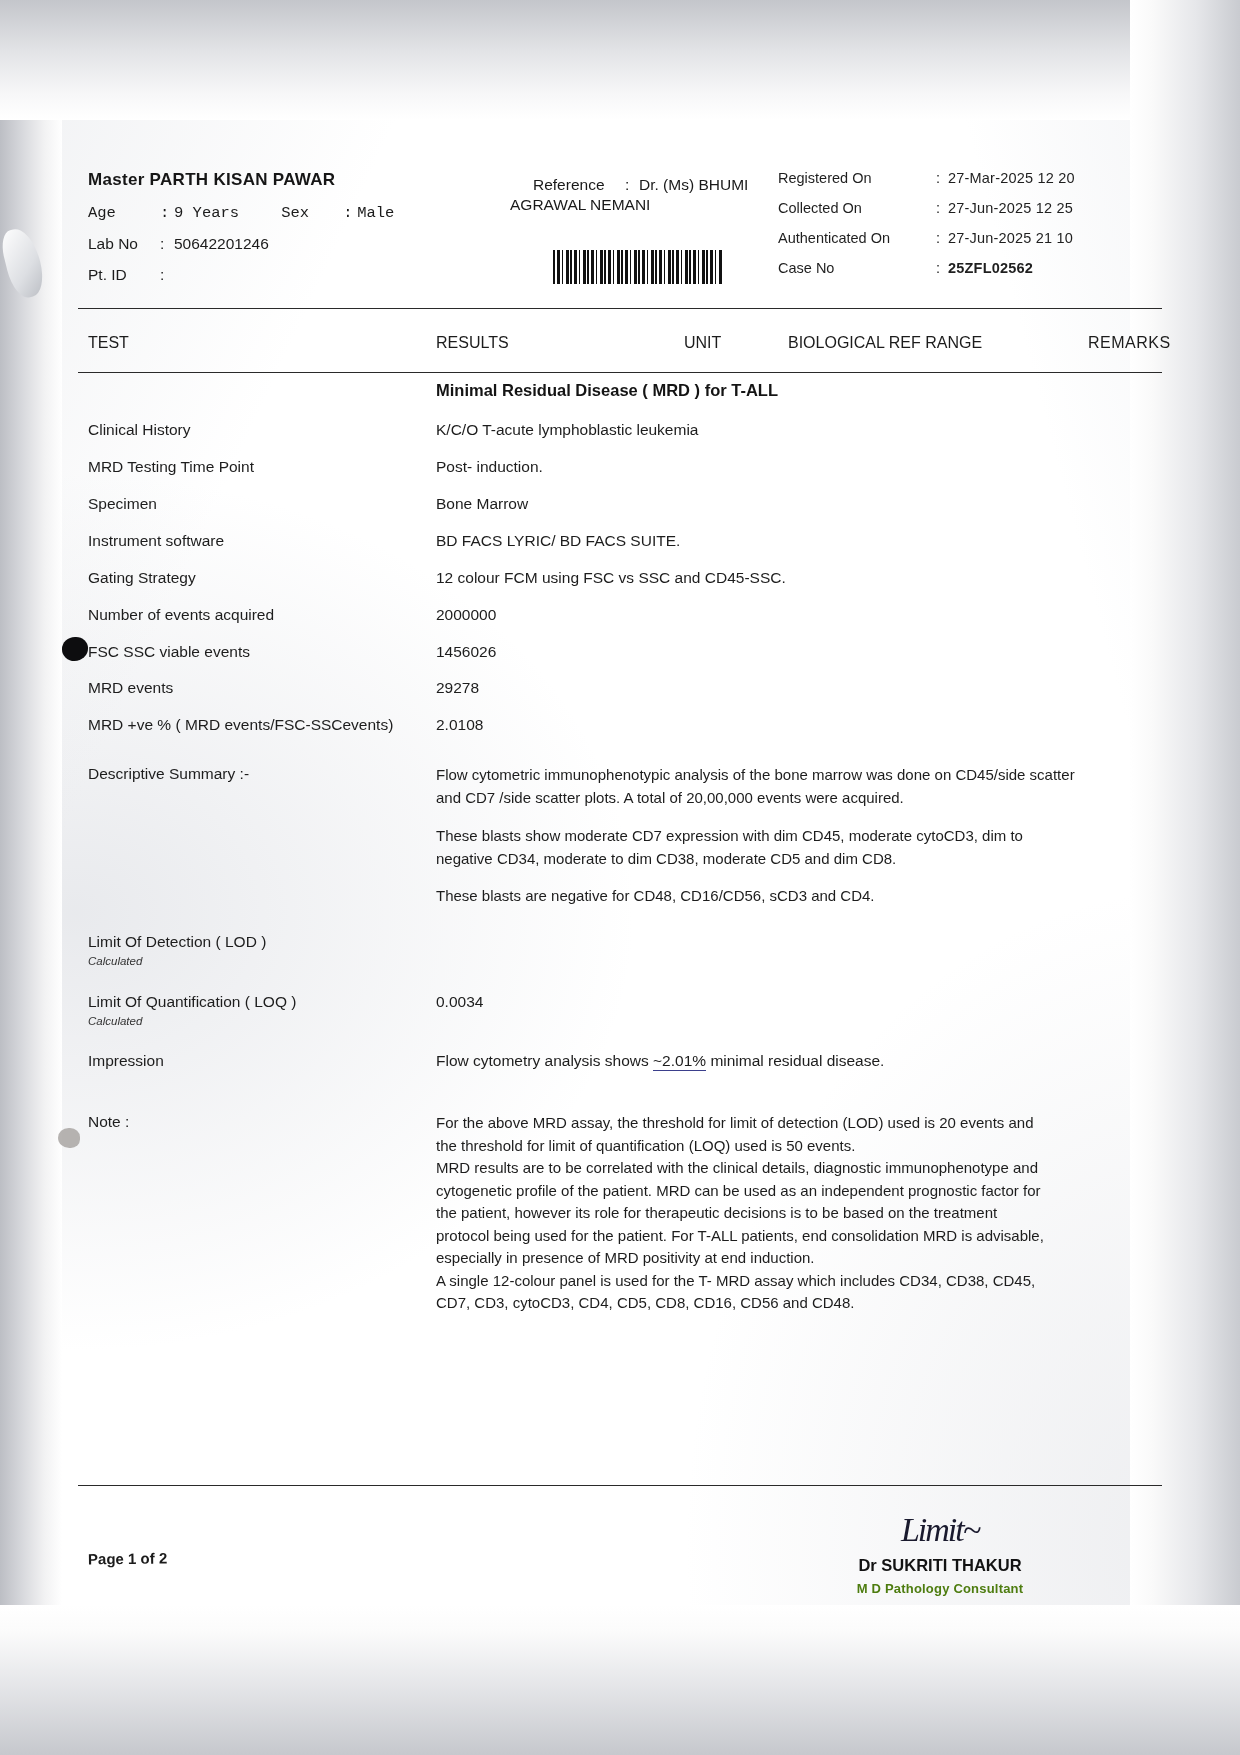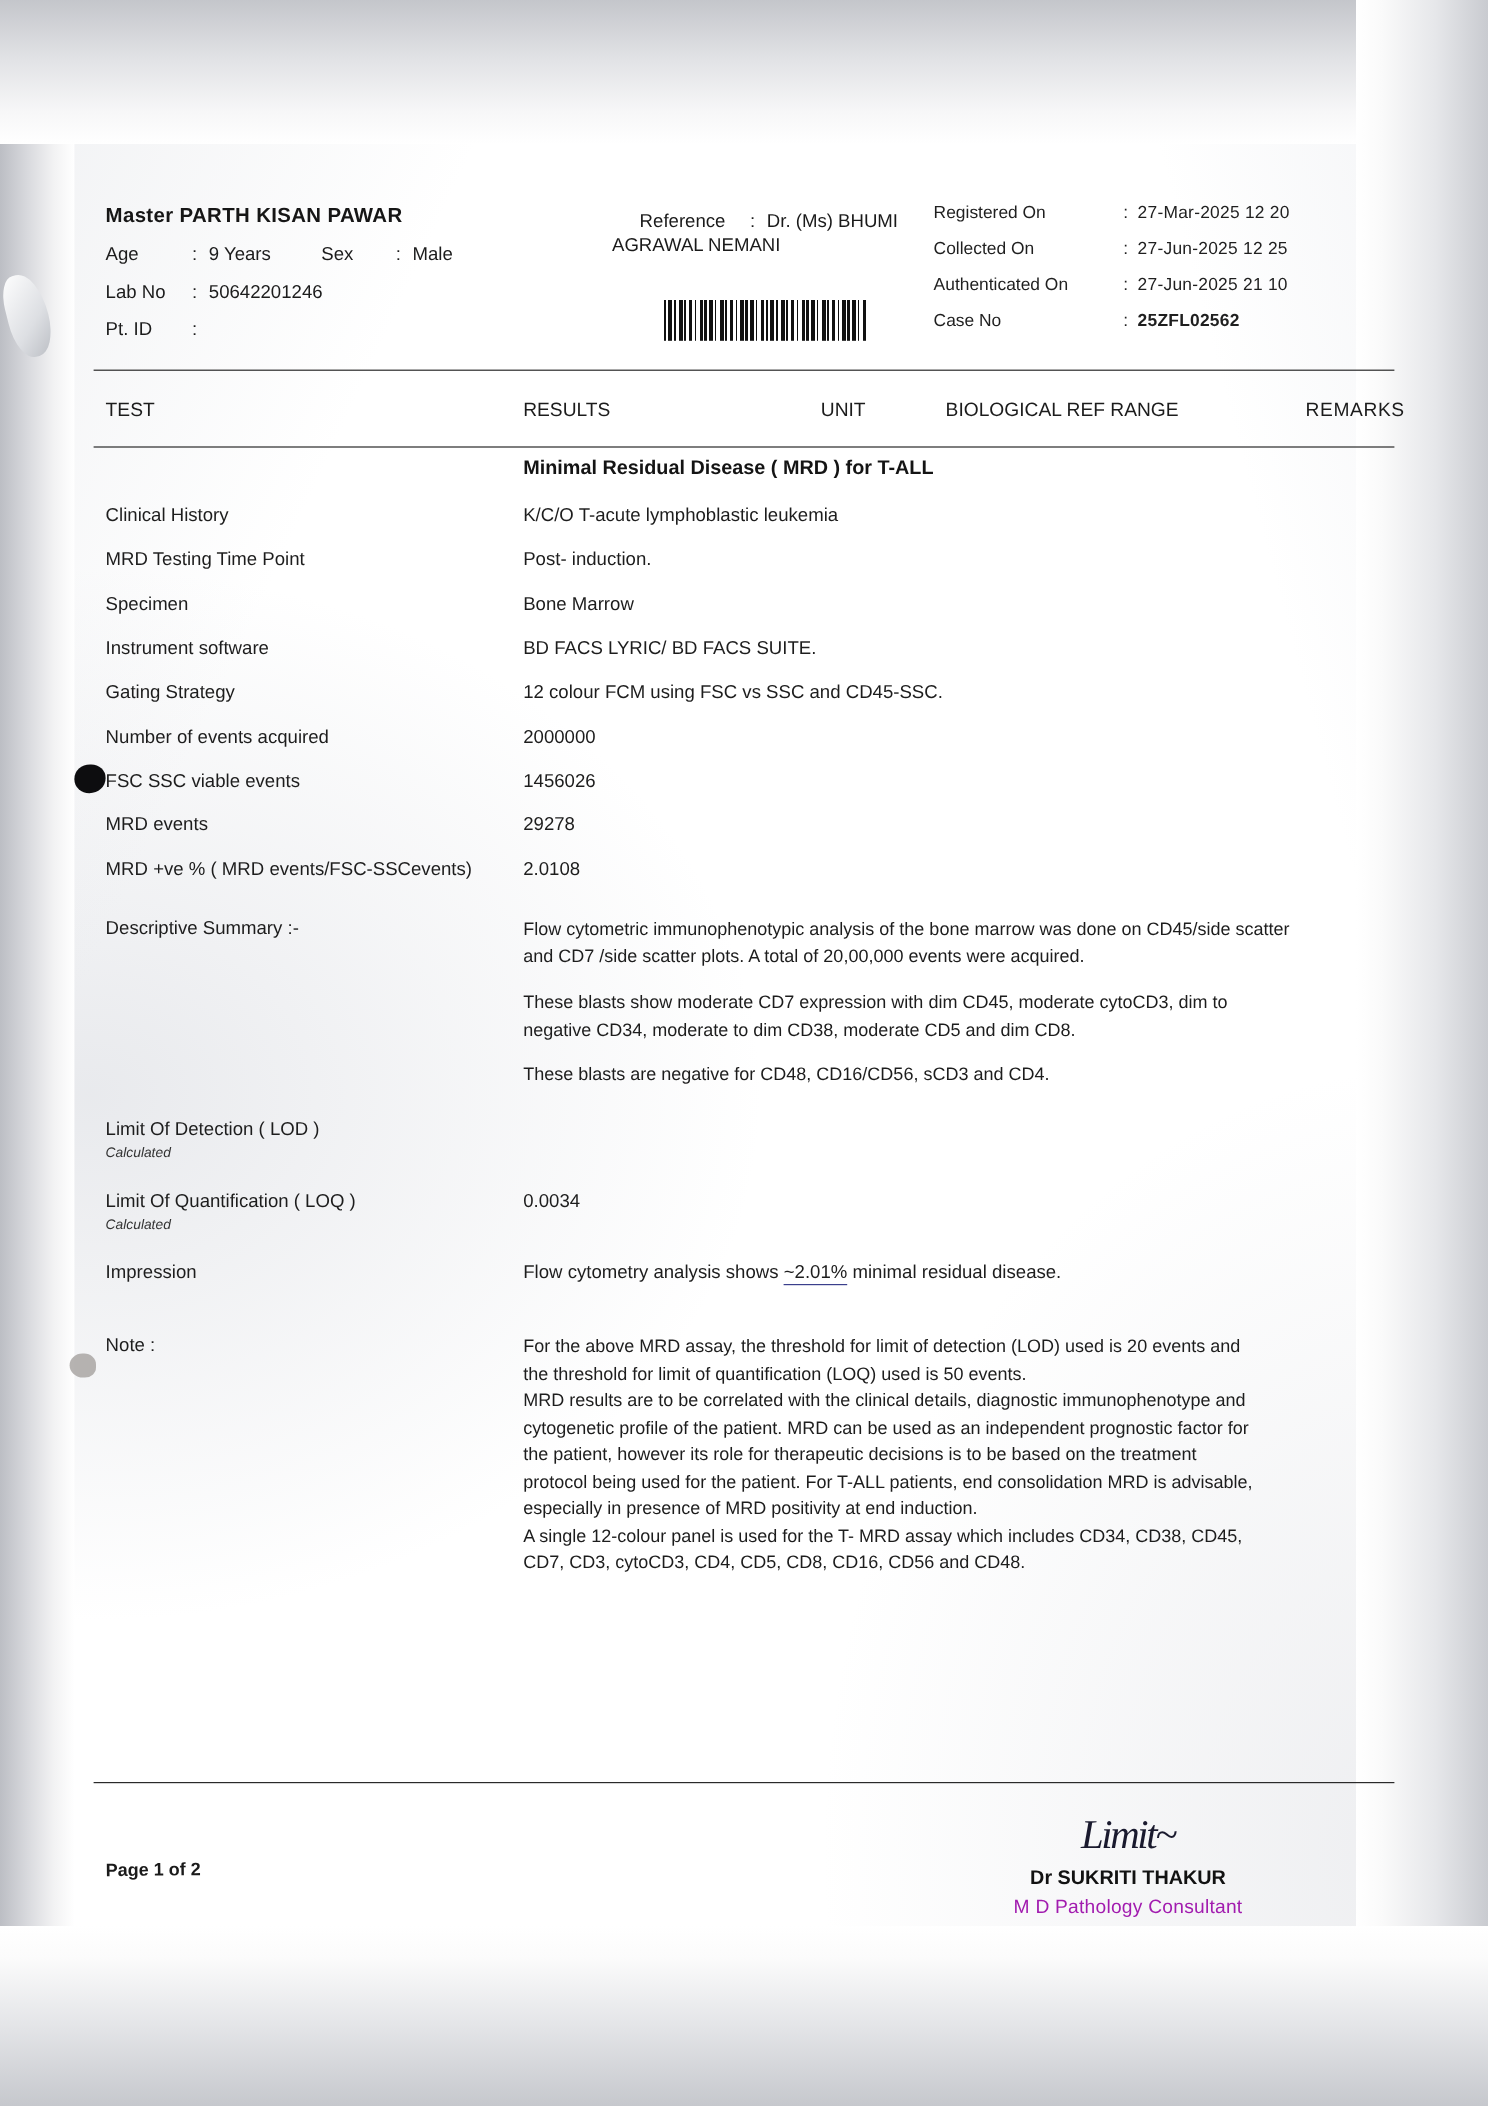--- a/index.html
+++ b/index.html
@@ -101,21 +101,21 @@
   .row-lbl {
     display: flex;
     margin-bottom: 13px;
     font-size: 15.5px;
     color: #1c1c1c;
   }
   .row-lbl .k { width: 72px; }
   .row-lbl .c { width: 14px; }
   .row-lbl .v { font-weight: normal; }
   .row-lbl .k2 { width: 62px; }
-  .inline-sex { display: flex; }
+  .inline-sex { display: flex; font-family: Liberation Mono, monospace; }
   .sexwrap { margin-left: 42px; display: flex; }
 
   .ref-line { display: flex; font-size: 15.5px; margin-left: 45px; }
   .ref-line .k { width: 92px; }
   .ref-line .c { width: 14px; }
   .ref-name { margin-left: 22px; margin-top: 2px; font-size: 15.5px; }
 
   .meta-row {
     display: flex;
     font-size: 14.5px;
@@ -287,24 +287,25 @@
     line-height: 44px;
     white-space: nowrap;
   }
   .doc-name {
     font-size: 16.5px;
     font-weight: bold;
     color: #121212;
     margin-top: 4px;
   }
   .doc-qual {
-    font-size: 16px;
-    color: #a21caf;
+    font-size: 13px;
+    color: #4d7c0f;
     margin-top: 6px;
     letter-spacing: 0.2px;
+    font-weight: bold;
   }
 </style>
 </head>
 <body>
 
 <div class="page">
   <div class="paper-tint"></div>
   <div class="edge-left"></div>
   <div class="edge-top"></div>
   <div class="edge-right"></div>

